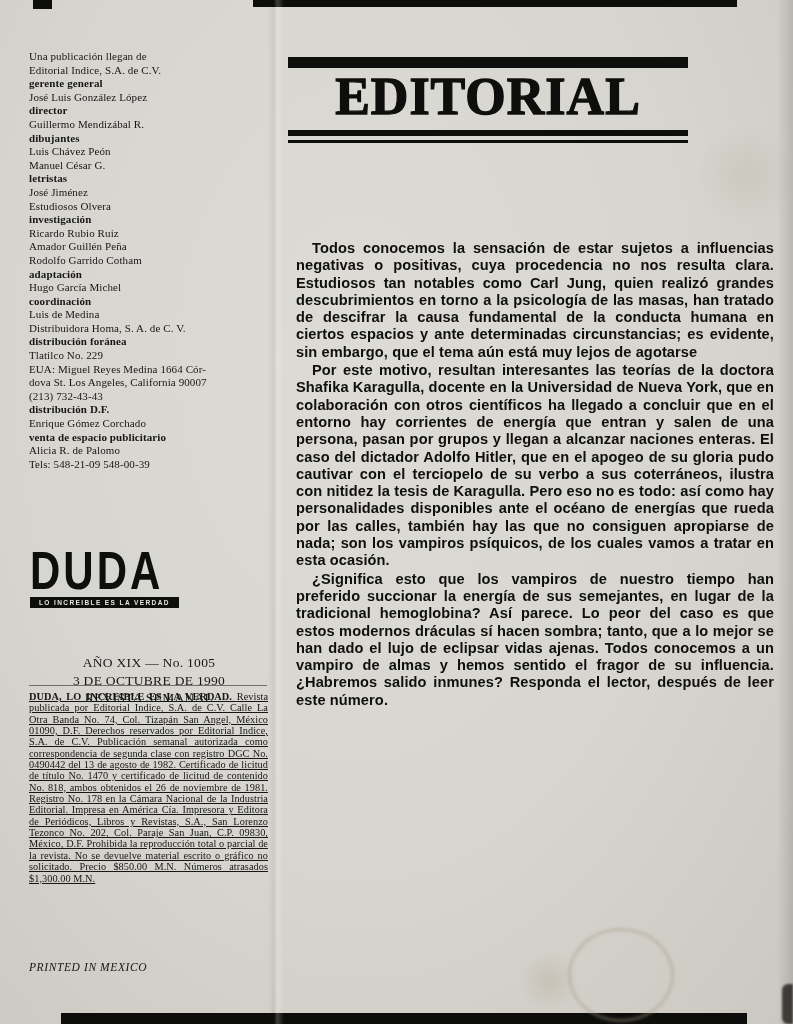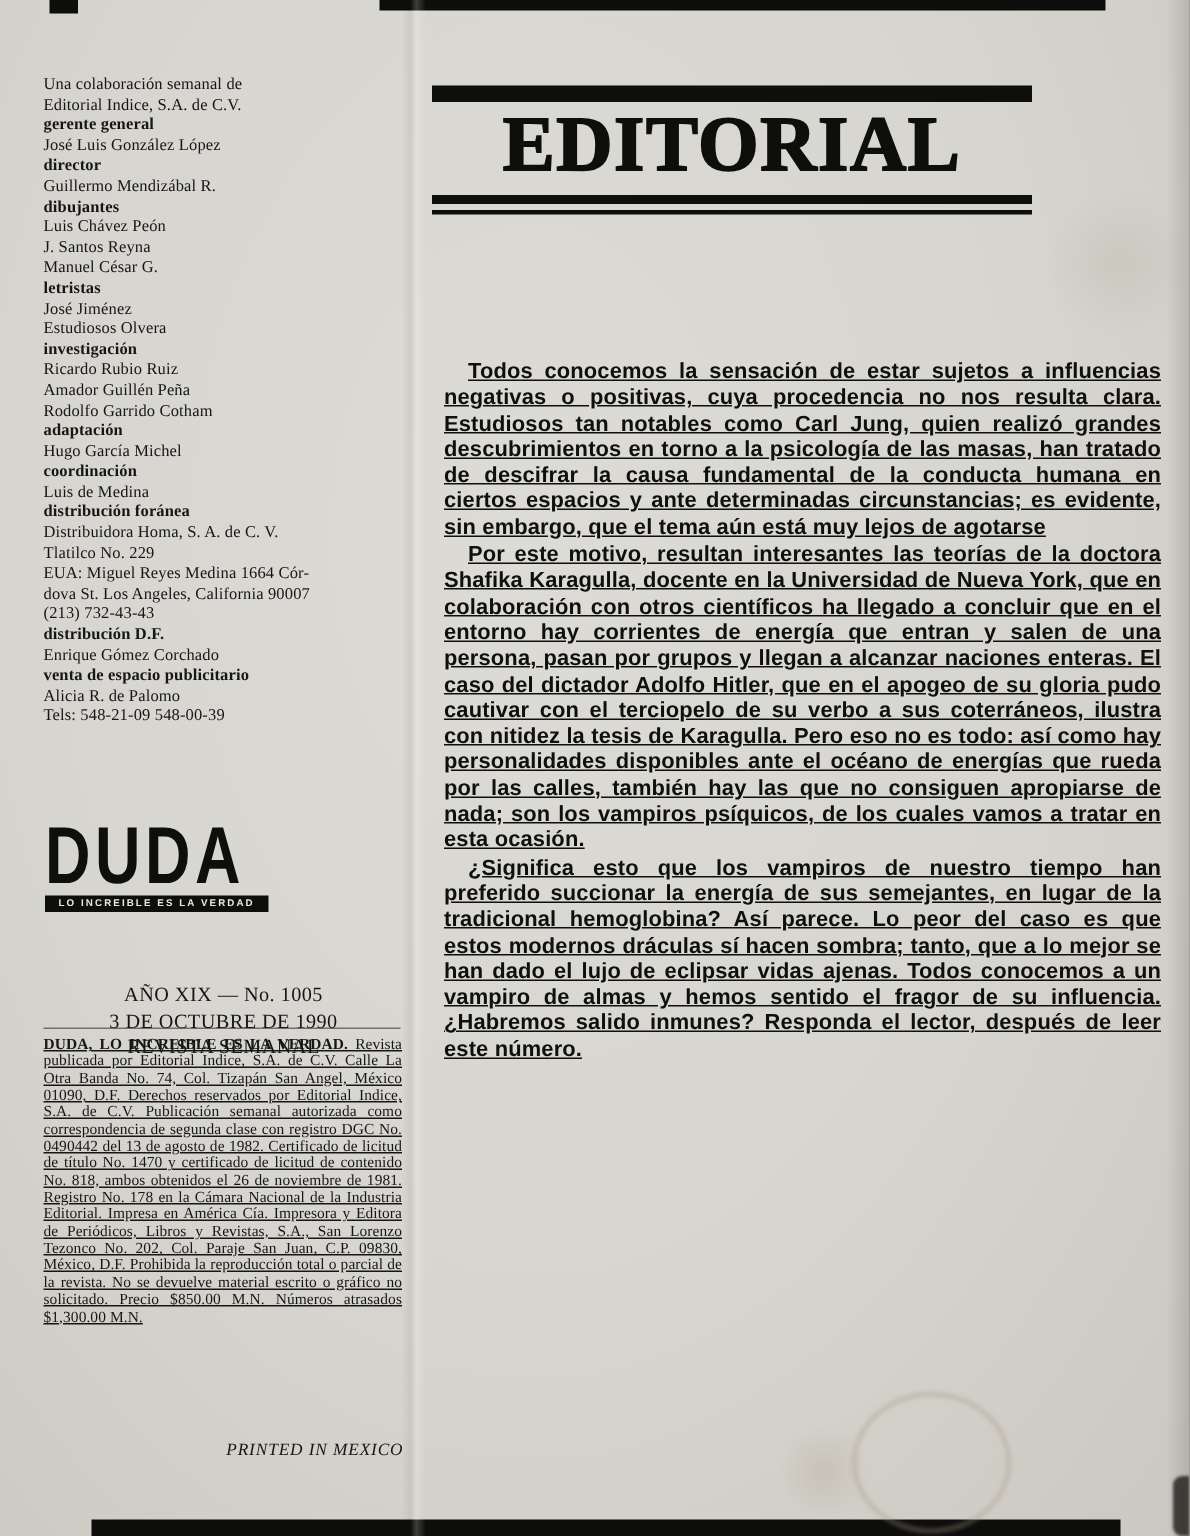--- a/index.html
+++ b/index.html
@@ -41,77 +41,76 @@
     letter-spacing:1.4px;padding:2px 9px;}
 
   .issue-block{position:absolute;left:29px;top:654px;width:240px;text-align:center;
     font-size:13.5px;line-height:17.5px;letter-spacing:0.3px;}
 
   .legal-rule{position:absolute;left:29px;top:685px;width:238px;height:1px;background:rgba(30,30,30,0.55);}
   .legal-block{position:absolute;left:29px;top:691px;width:239px;
     font-size:10.3px;line-height:11.35px;text-align:justify;letter-spacing:0.05px;}
   .legal-block p{margin:0;text-decoration:underline;}
   .legal-lead{font-weight:bold;}
-  .printed{position:absolute;left:29px;top:961px;width:240px;text-align:right;
+  .printed{position:absolute;left:29px;top:961px;width:240px;text-align:left;
     font-style:italic;font-size:11.5px;letter-spacing:0.6px;}
 
   
   .ed-header{position:absolute;left:288px;top:57px;width:400px;}
   .ed-bar-top{height:11px;background:#0e0e0d;}
   .ed-title{margin:3px 0 0 0;text-align:center;font-family:"Liberation Serif", serif;
     font-weight:bold;font-size:52px;line-height:1.0;letter-spacing:1px;color:#0e0e0d;
     -webkit-text-stroke:1.3px #0e0e0d;}
   .ed-rule-thick{height:6px;background:#0e0e0d;margin-top:7px;}
   .ed-rule-thin{height:2.5px;background:#0e0e0d;margin-top:4px;}
 
   .ed-body{position:absolute;left:296px;top:240px;width:478px;
     font-family:"Liberation Sans", sans-serif;font-weight:bold;
     font-size:14.6px;line-height:17.3px;text-align:justify;
     color:#0f0f0e;letter-spacing:0.1px;}
-  .ed-body p{margin:0 0 1px 0;text-indent:16px;text-decoration:underline;}
+  .ed-body p{margin:0 0 1px 0;text-indent:16px;}
 </style>
 </head>
 <body>
 
 <div class="page">
 
   <div class="ink-bar top-ink-bar"></div>
   <div class="ink-bar top-left-mark"></div>
   <div class="ink-bar bottom-ink-bar"></div>
   <div class="corner-smudge"></div>
   <div class="right-edge-shade"></div>
   <div class="fold-shadow"></div>
   <div class="stain-faint"></div>
   <div class="stain-blob"></div>
   <div class="stain-ring"></div>
 
   <div class="masthead">
-      <div class="mh-line">Una colaboración semanal de</div>
+      <div class="mh-line">Una publicación llegan de</div>
       <div class="mh-line">Editorial Indice, S.A. de C.V.</div>
       <div class="mh-line bold">gerente general</div>
       <div class="mh-line">José Luis González López</div>
       <div class="mh-line bold">director</div>
       <div class="mh-line">Guillermo Mendizábal R.</div>
       <div class="mh-line bold">dibujantes</div>
       <div class="mh-line">Luis Chávez Peón</div>
-      <div class="mh-line">J. Santos Reyna</div>
       <div class="mh-line">Manuel César G.</div>
       <div class="mh-line bold">letristas</div>
       <div class="mh-line">José Jiménez</div>
       <div class="mh-line">Estudiosos Olvera</div>
       <div class="mh-line bold">investigación</div>
       <div class="mh-line">Ricardo Rubio Ruiz</div>
       <div class="mh-line">Amador Guillén Peña</div>
       <div class="mh-line">Rodolfo Garrido Cotham</div>
       <div class="mh-line bold">adaptación</div>
       <div class="mh-line">Hugo García Michel</div>
       <div class="mh-line bold">coordinación</div>
       <div class="mh-line">Luis de Medina</div>
+      <div class="mh-line">Distribuidora Homa, S. A. de C. V.</div>
       <div class="mh-line bold">distribución foránea</div>
-      <div class="mh-line">Distribuidora Homa, S. A. de C. V.</div>
       <div class="mh-line">Tlatilco No. 229</div>
       <div class="mh-line">EUA: Miguel Reyes Medina 1664 Cór-</div>
       <div class="mh-line">dova St. Los Angeles, California 90007</div>
       <div class="mh-line">(213) 732-43-43</div>
       <div class="mh-line bold">distribución D.F.</div>
       <div class="mh-line">Enrique Gómez Corchado</div>
       <div class="mh-line bold">venta de espacio publicitario</div>
       <div class="mh-line">Alicia R. de Palomo</div>
       <div class="mh-line">Tels: 548-21-09 548-00-39</div>
     </div>

